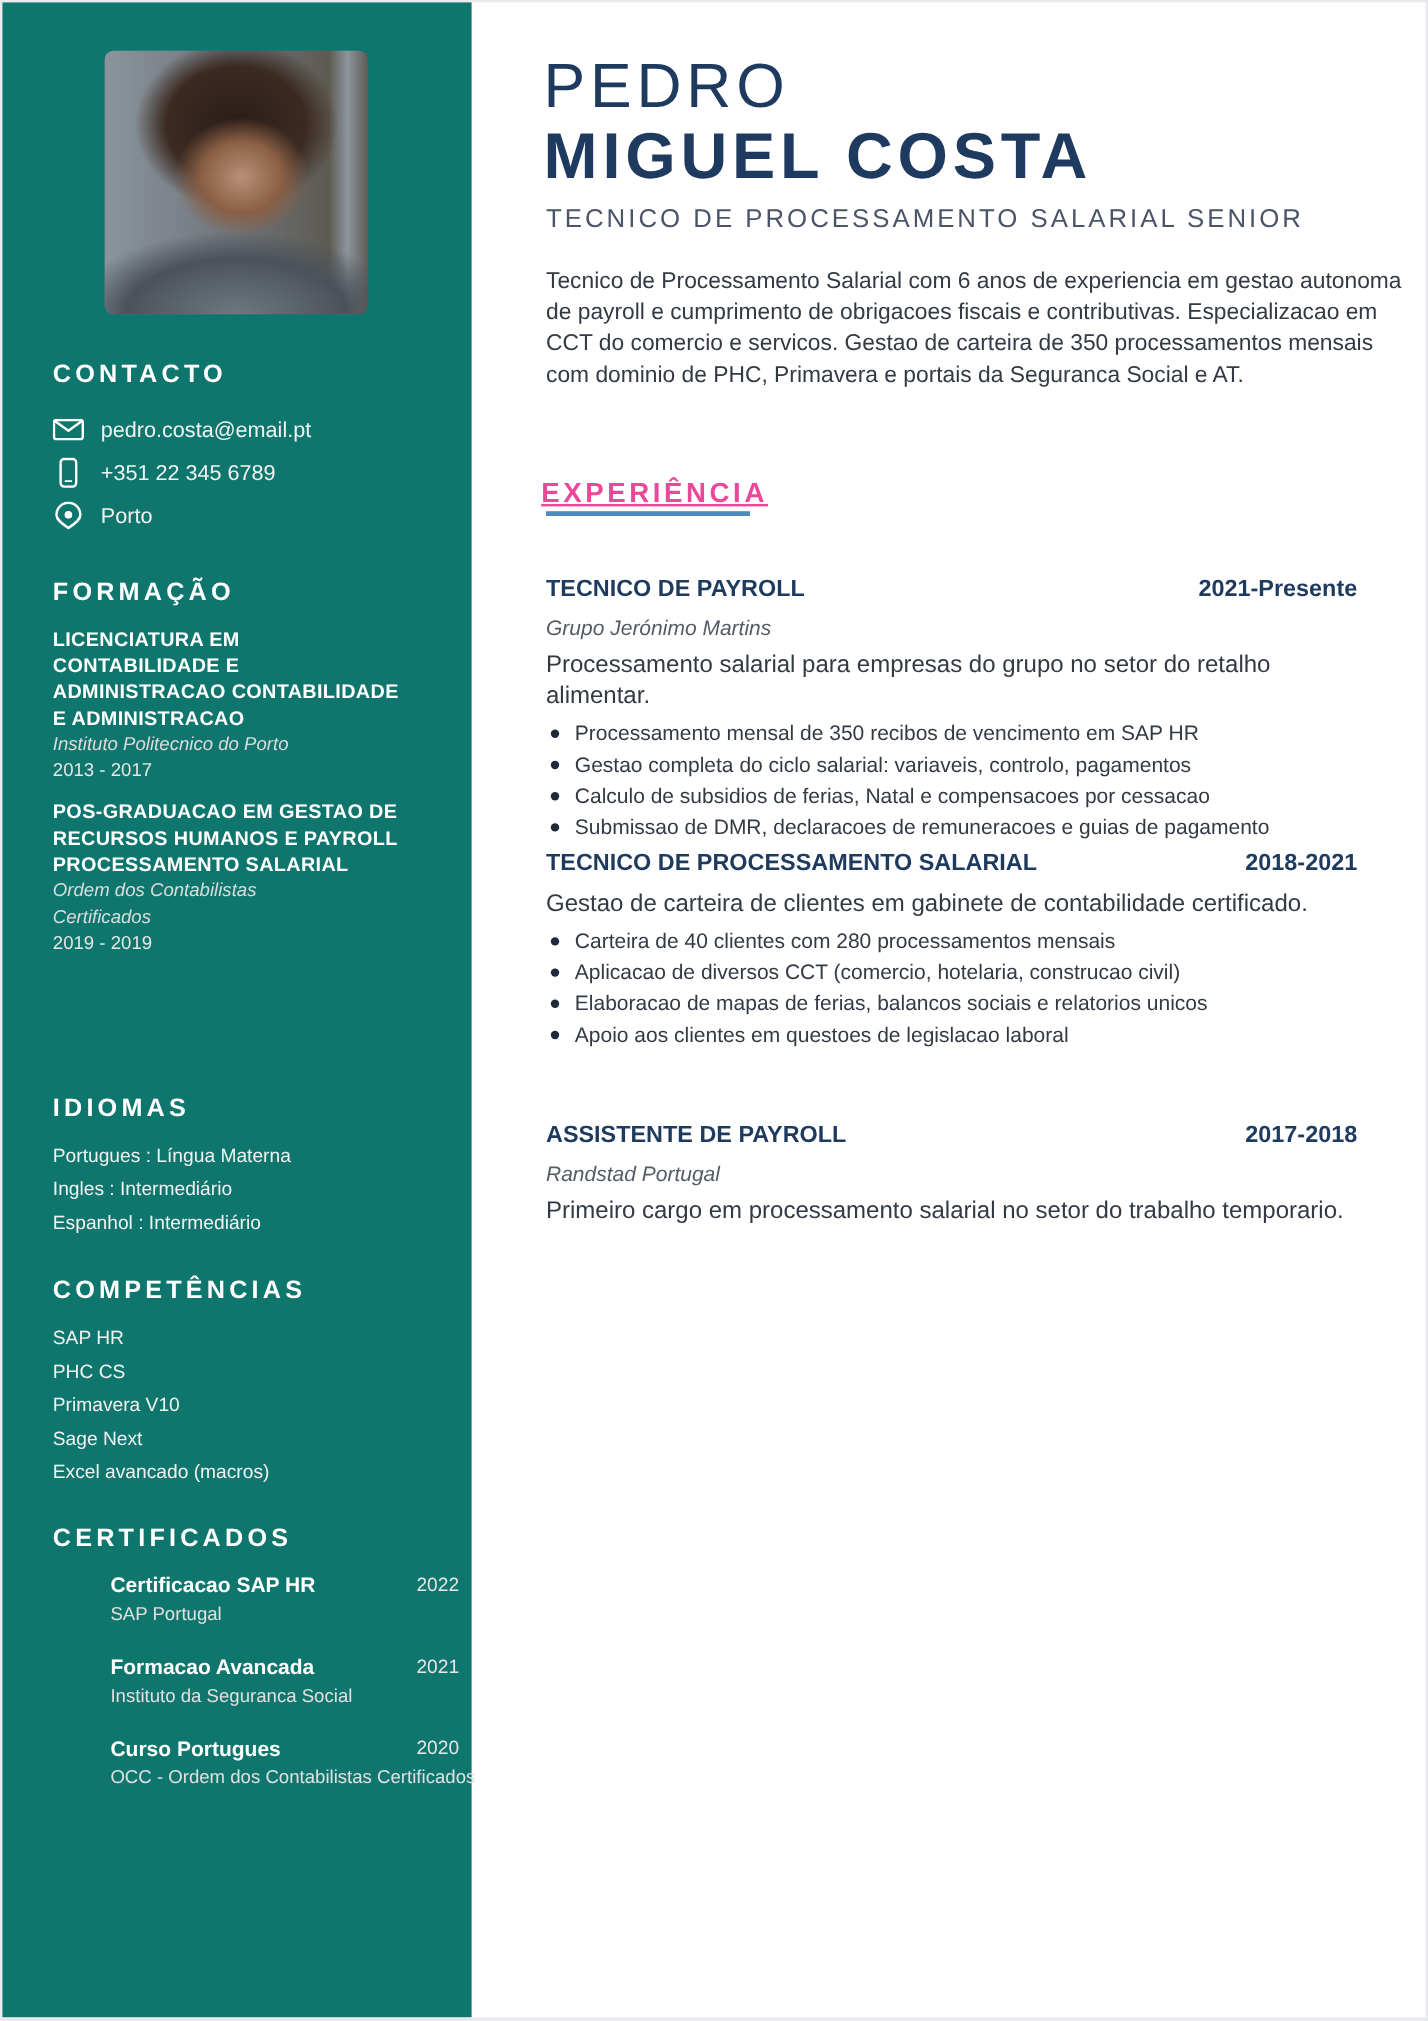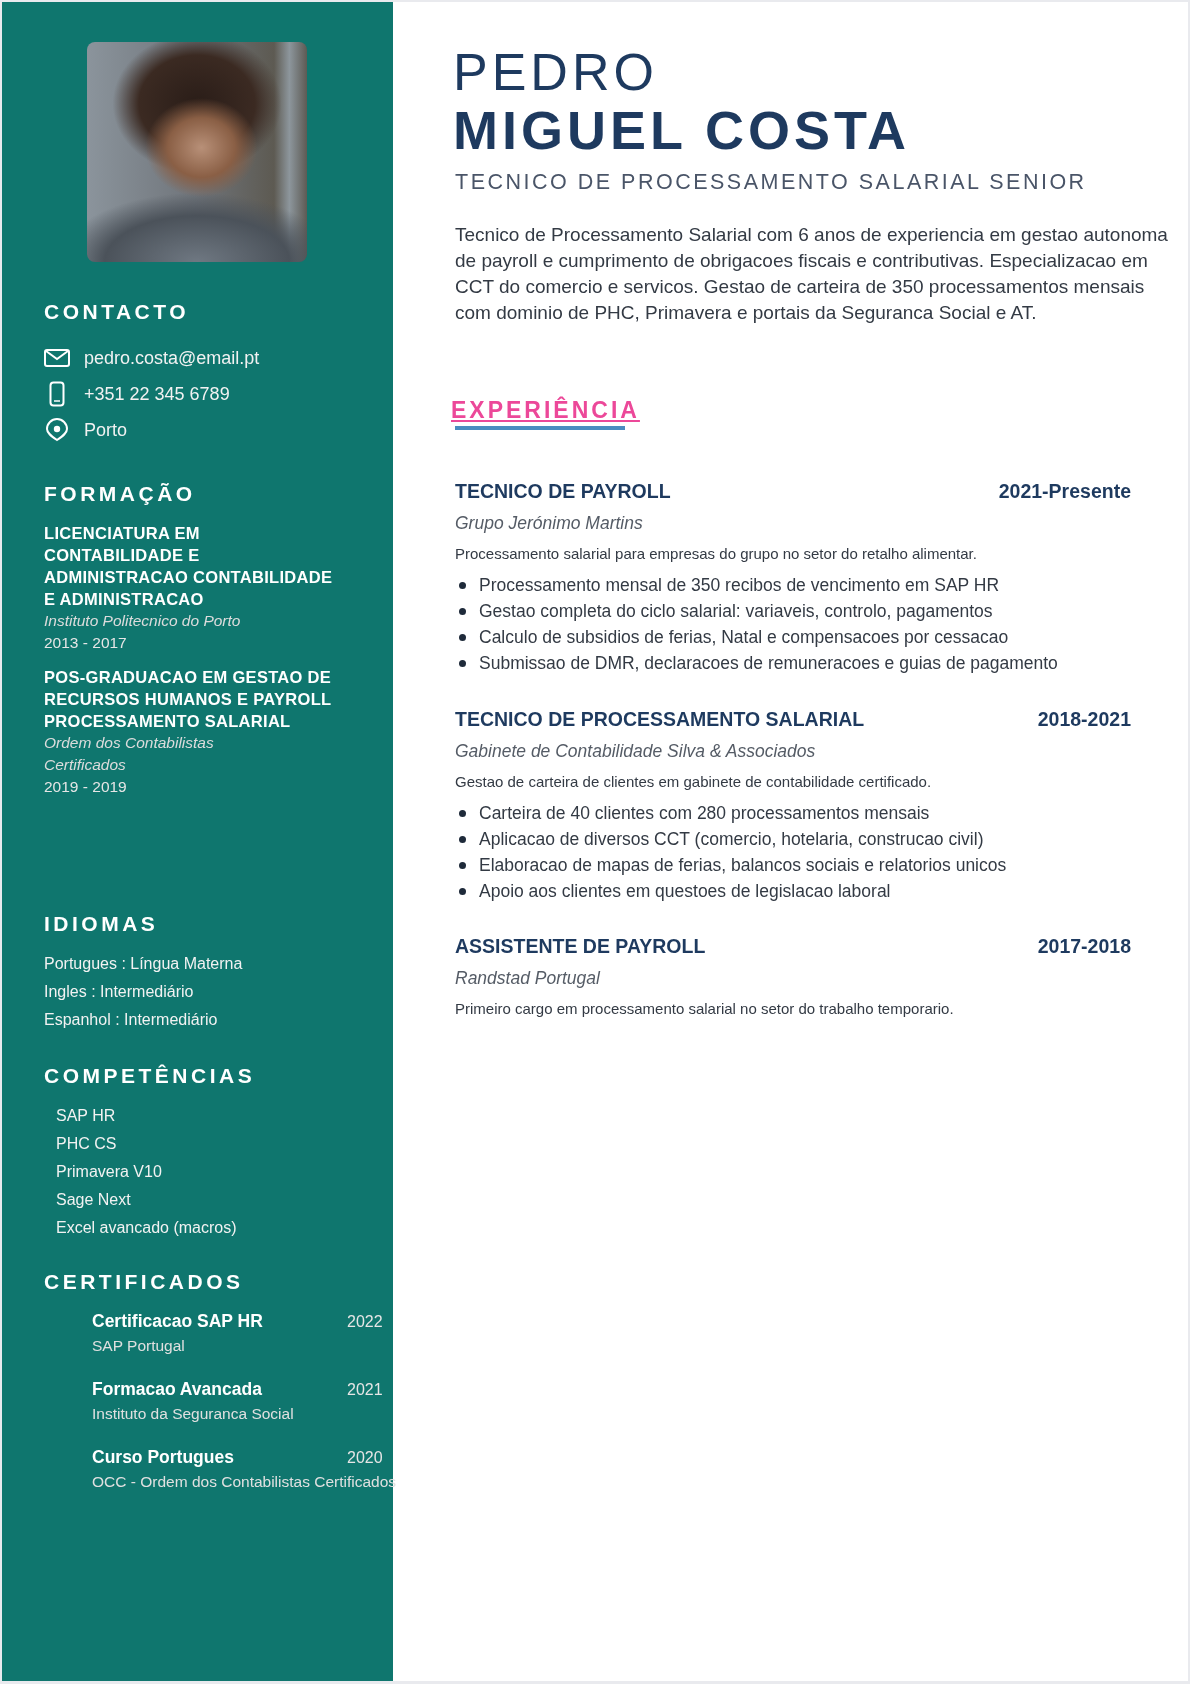--- a/index.html
+++ b/index.html
@@ -44,21 +44,21 @@
   .last-name { position: absolute; left: 451px; top: 97px; font-size: 54px; font-weight: 700; color: #1e3a5f; letter-spacing: 4px; line-height: 62px; }
   .job-title { position: absolute; left: 453px; top: 166px; font-size: 21.5px; color: #4a5568; letter-spacing: 2.5px; line-height: 28px; }
   .summary { position: absolute; left: 453px; top: 220px; width: 730px; font-size: 19px; line-height: 26px; color: #333a44; }
   .sec-heading { position: absolute; left: 449px; top: 395px; font-size: 23px; font-weight: 700; color: #ec4899; letter-spacing: 3px; text-decoration: underline; }
   .sec-underline { position: absolute; left: 453px; top: 424px; width: 170px; height: 4px; background: #4a8cc0; }
   .job { position: absolute; left: 453px; width: 676px; margin-top: 10px; }
   .job-head { position: relative; height: 30px; }
   .job-role { font-size: 19.5px; font-weight: 700; color: #1e3a5f; line-height: 28px; }
   .job-dates { position: absolute; right: 0; top: 0; font-size: 19.5px; font-weight: 700; color: #1e3a5f; line-height: 28px; }
   .job-company { font-size: 17.5px; font-style: italic; color: #555c66; line-height: 26px; margin-top: 3px; }
-  .job-desc { font-size: 15px; color: #333a44; line-height: 26px; margin-top: 5px; }
+  .job-desc { font-size: 20px; color: #333a44; line-height: 26px; margin-top: 5px; }
   .job-bullets { list-style: none; margin-top: 5px; }
   .job-bullets li { position: relative; padding-left: 24px; font-size: 17.5px; color: #333a44; line-height: 26px; }
   .job-bullets li::before { content: ""; position: absolute; left: 4px; top: 10px; width: 7px; height: 7px; border-radius: 50%; background: #1e2a3a; }
 </style>
 </head>
 <body>
 
 <div class="page">
 
   <aside class="sidebar">
@@ -115,21 +115,21 @@
       <h2 class="sb-heading">IDIOMAS</h2>
       <div style="margin-top:14px;">
         <div class="list-item">Portugues : Língua Materna</div>
         <div class="list-item">Ingles : Intermediário</div>
         <div class="list-item">Espanhol : Intermediário</div>
       </div>
     </section>
 
     <section class="sb-section" style="top:1062px;">
       <h2 class="sb-heading">COMPETÊNCIAS</h2>
-      <div style="margin-top:14px;margin-left:12px;">
+      <div style="margin-top:14px;">
         <div class="list-item">SAP HR</div>
         <div class="list-item">PHC CS</div>
         <div class="list-item">Primavera V10</div>
         <div class="list-item">Sage Next</div>
         <div class="list-item">Excel avancado (macros)</div>
       </div>
     </section>
 
     <section class="sb-section" style="top:1268px; right:0;">
       <h2 class="sb-heading">CERTIFICADOS</h2>
@@ -176,21 +176,20 @@
       <li>Calculo de subsidios de ferias, Natal e compensacoes por cessacao</li>
       <li>Submissao de DMR, declaracoes de remuneracoes e guias de pagamento</li>
     </ul>
   </div>
 
   <div class="job" style="top:693px;">
     <div class="job-head">
       <div class="job-role">TECNICO DE PROCESSAMENTO SALARIAL</div>
       <div class="job-dates">2018-2021</div>
     </div>
-    <div class="job-company">Gabinete de Contabilidade Silva &amp; Associados</div>
     <div class="job-desc">Gestao de carteira de clientes em gabinete de contabilidade certificado.</div>
     <ul class="job-bullets">
       <li>Carteira de 40 clientes com 280 processamentos mensais</li>
       <li>Aplicacao de diversos CCT (comercio, hotelaria, construcao civil)</li>
       <li>Elaboracao de mapas de ferias, balancos sociais e relatorios unicos</li>
       <li>Apoio aos clientes em questoes de legislacao laboral</li>
     </ul>
   </div>
 
   <div class="job" style="top:920px;">

